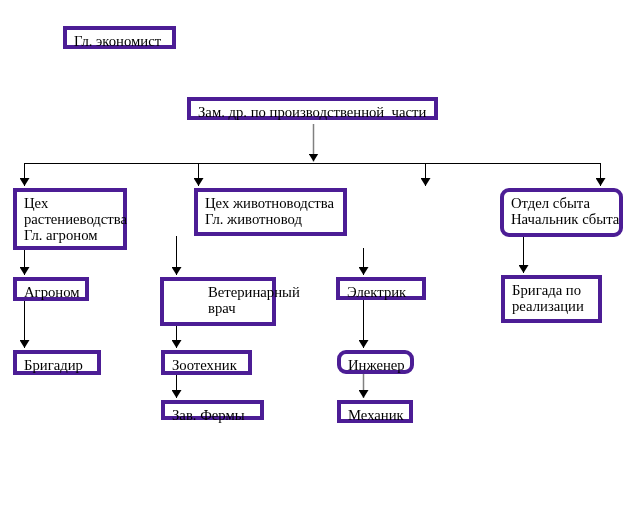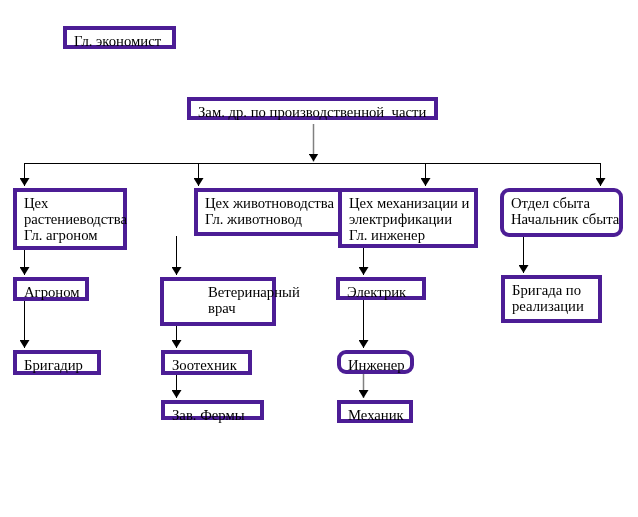--- a/index.html
+++ b/index.html
@@ -84,25 +84,20 @@
     <span class="line">Цех</span>
     <span class="line">растениеводства</span>
     <span class="line">Гл. агроном</span>
   </div>
 
   <div class="box" style="left:150px;top:188px;width:153px;height:48px;margin-left:44px;">
     <span class="line">Цех животноводства</span>
     <span class="line">Гл. животновод</span>
   </div>
 
-  <div class="box" style="left:338px;top:188px;width:140px;height:60px;">
-    <span class="line">Цех механизации и</span>
-    <span class="line">электрификации</span>
-    <span class="line">Гл. инженер</span>
-  </div>
 
   <div class="box" style="left:500px;top:188px;width:123px;height:49px;border-radius:9px;">
     <span class="line">Отдел сбыта</span>
     <span class="line">Начальник сбыта</span>
   </div>
 
   <div class="box" style="left:13px;top:277px;width:76px;height:24px;">
     <span class="line">Агроном</span>
   </div>
 

